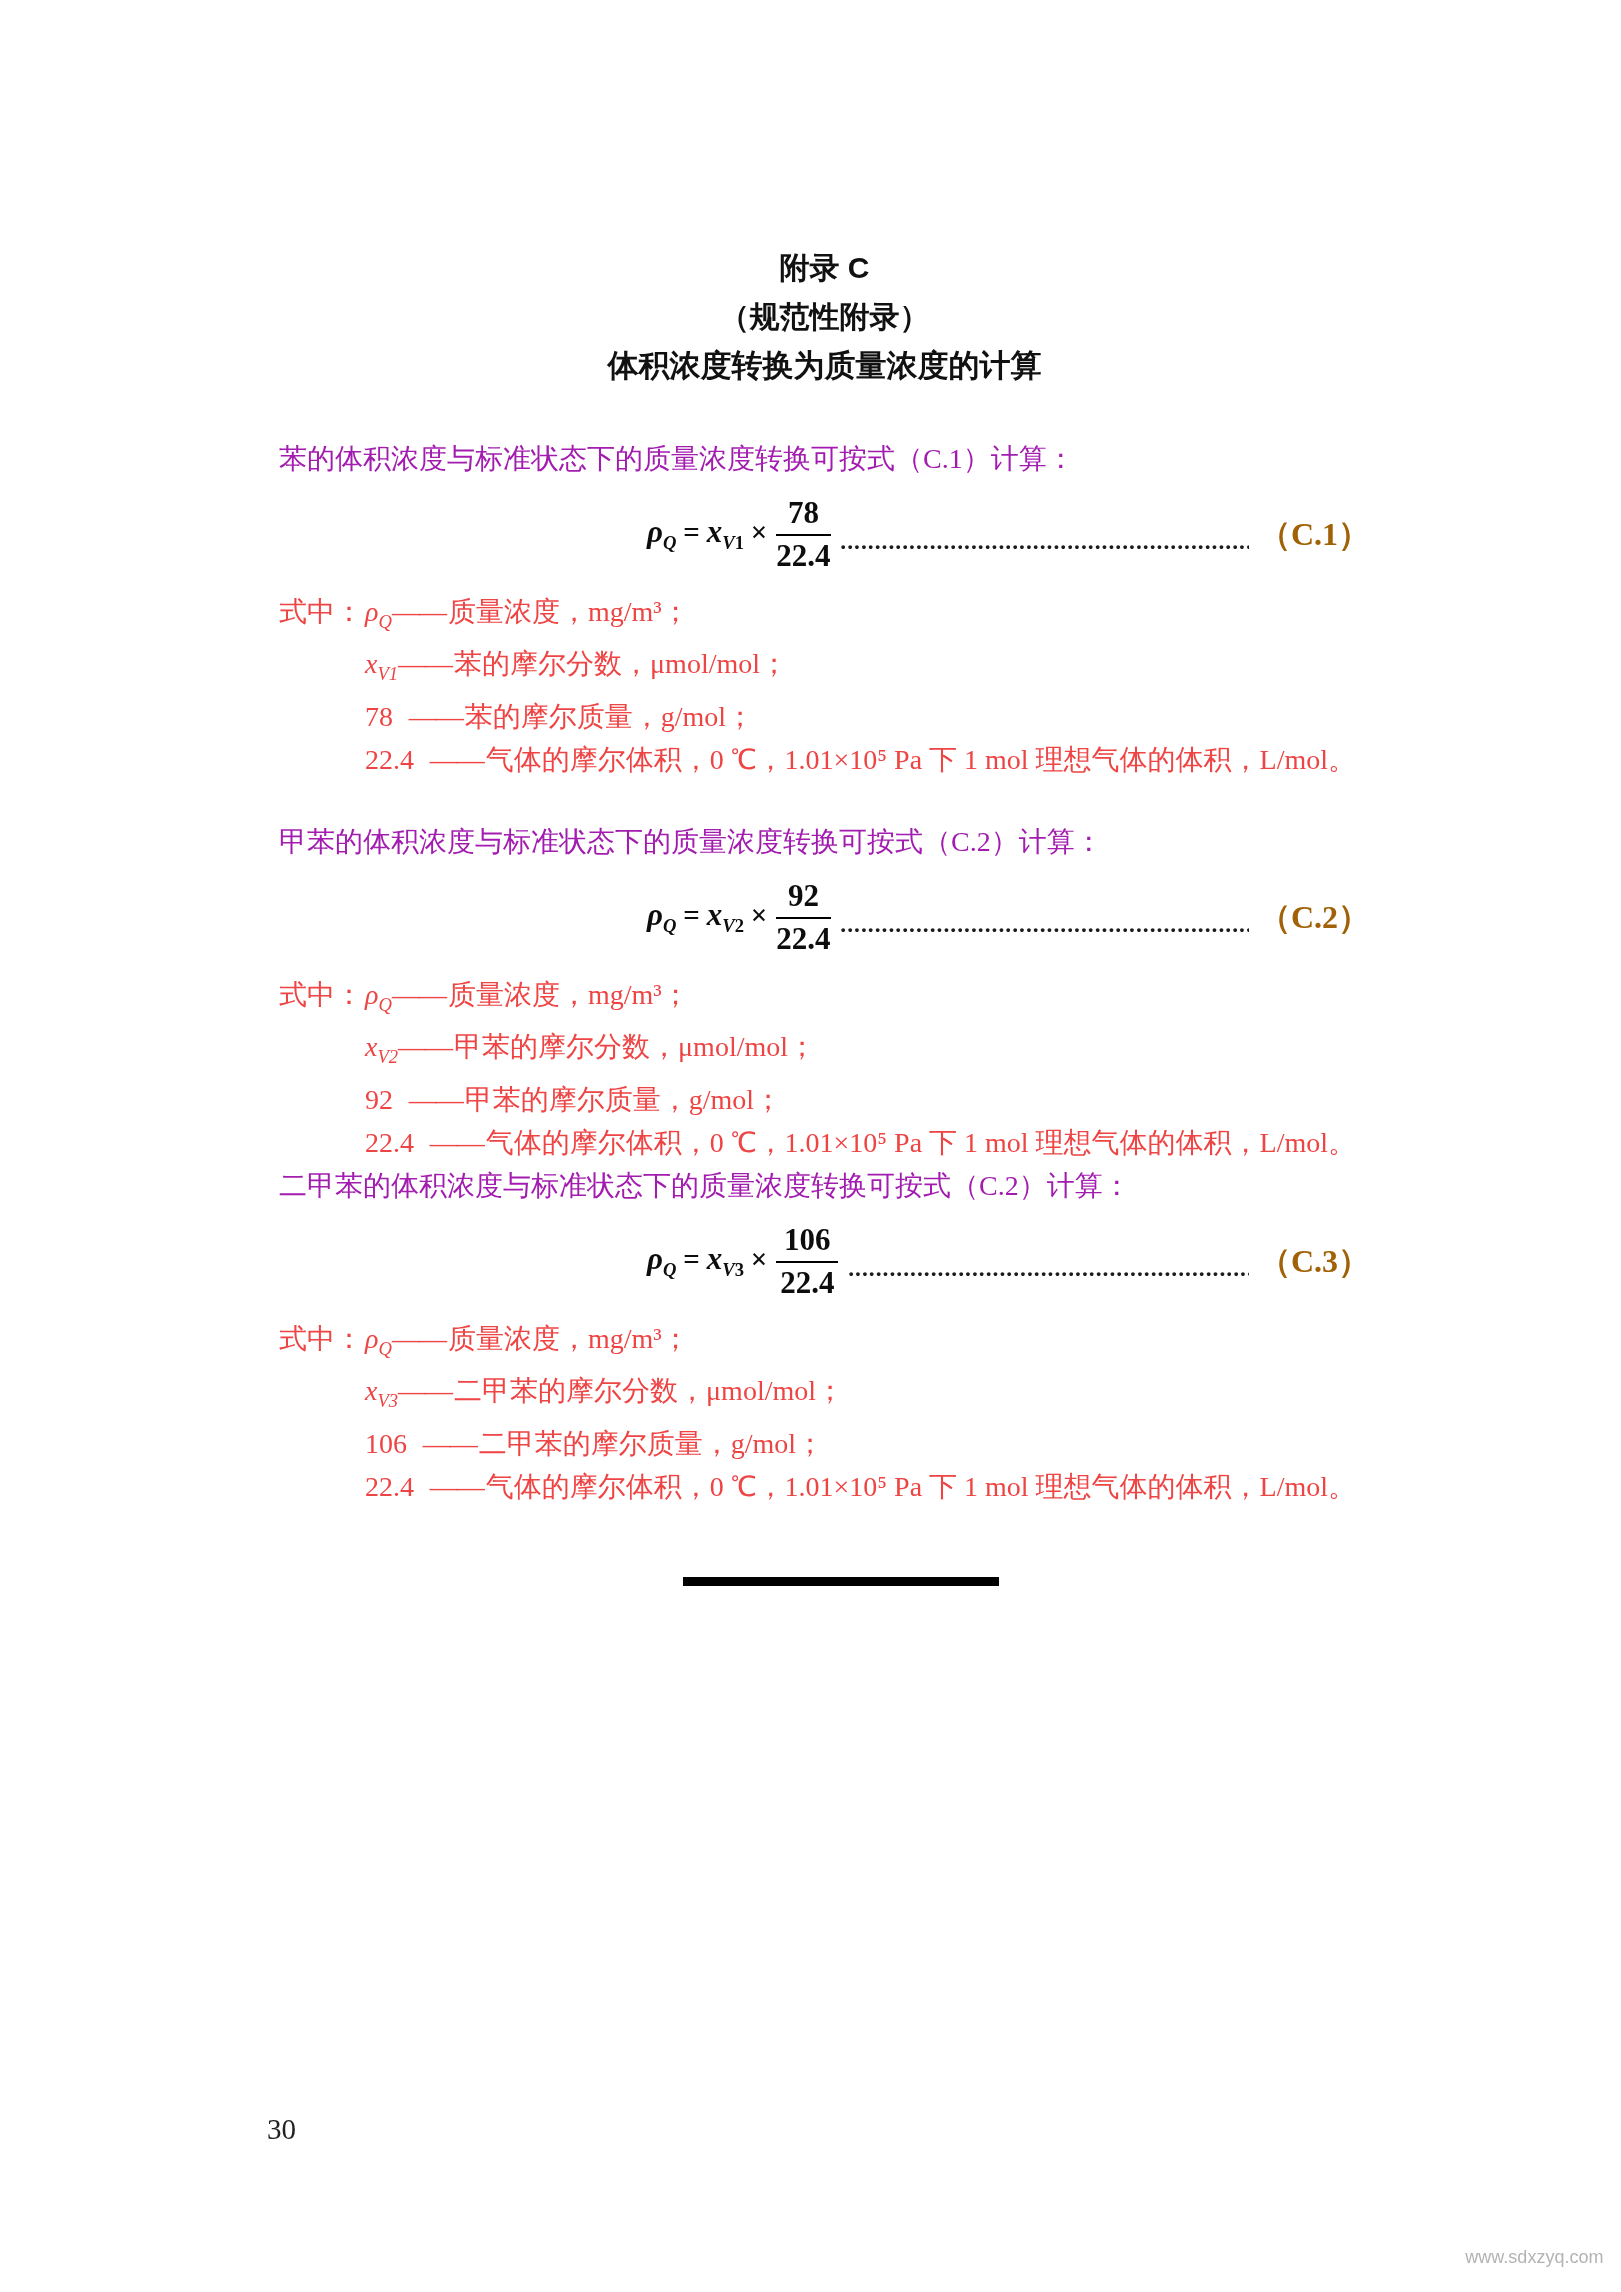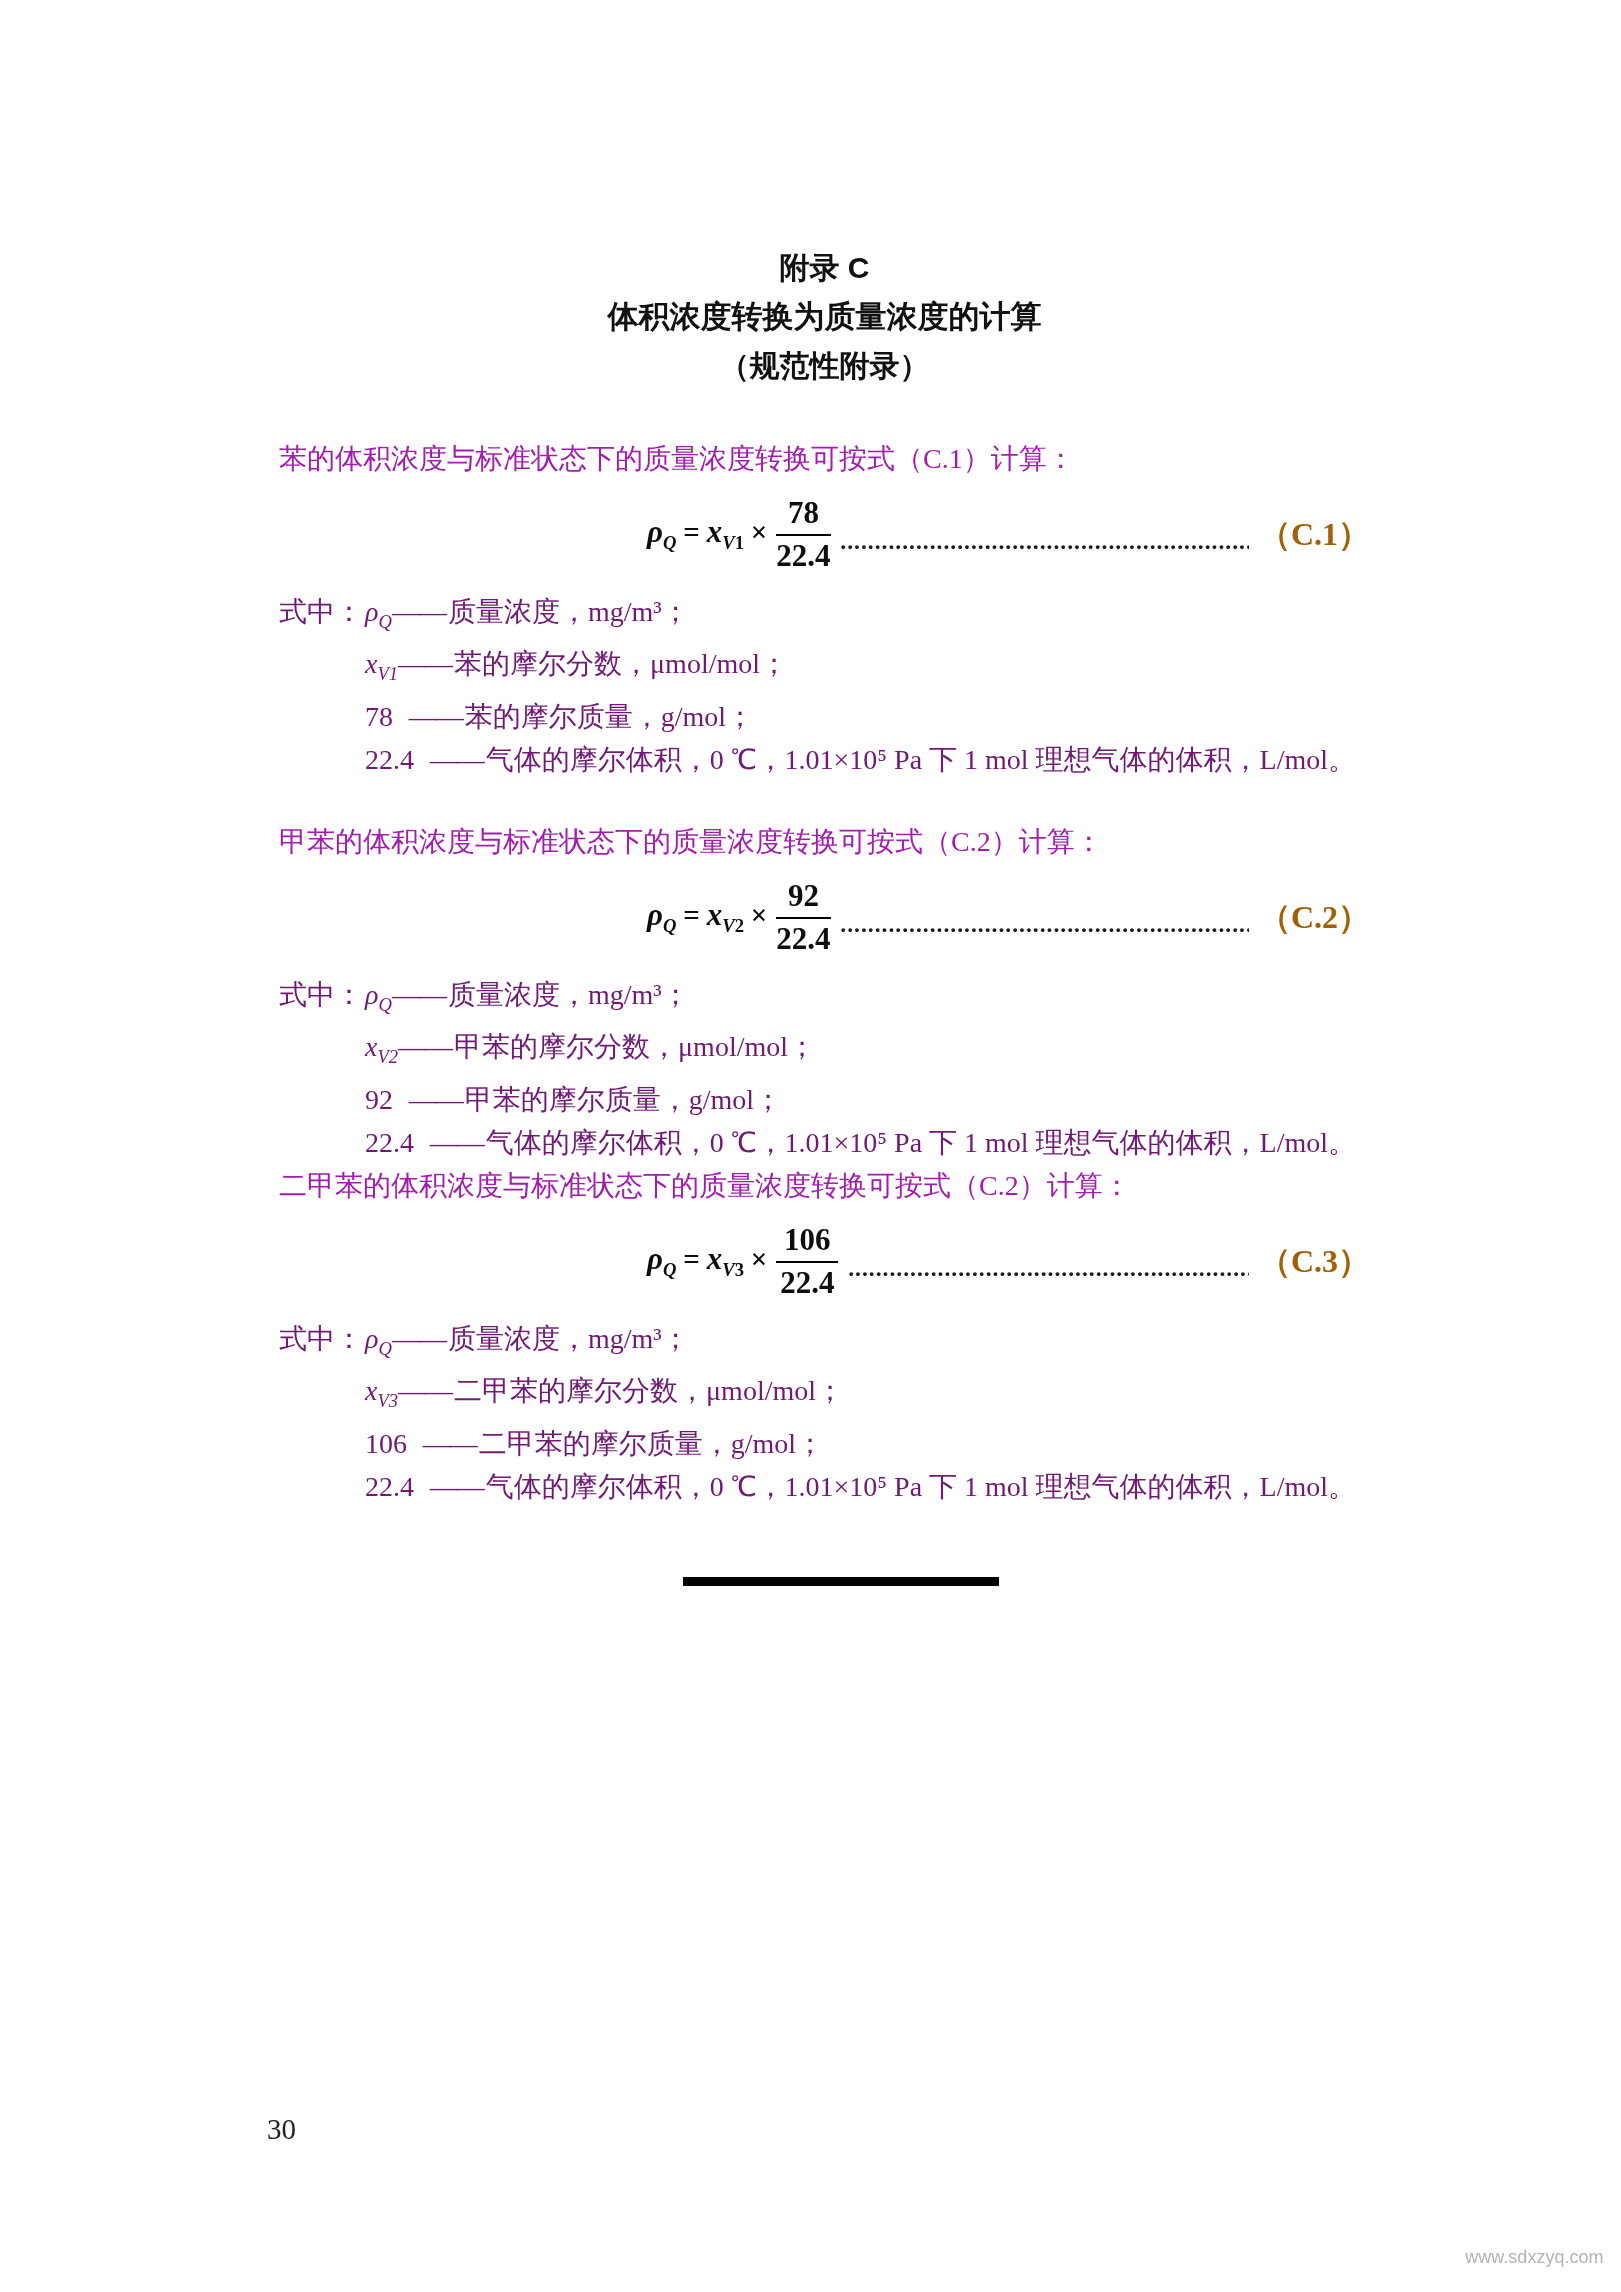--- a/index.html
+++ b/index.html
@@ -77,21 +77,21 @@
     flex:0 0 auto;
     font-size:32px;
     color:#a16207;
   }
   
   .def-row {
     display:flex;
     align-items:baseline;
     font-size:28px;
     line-height:43px;
-    color:#701a75;
+    color:#ef4444;
   }
   .where { flex:0 0 86px; }
   .sym { flex:0 0 auto; white-space:nowrap; }
   .sym .it { font-style:italic; }
   .sym sub { font-size:18.6px; font-style:italic; }
   .sym.gap { padding-right:15.7px; }
   .dash { flex:0 0 auto; letter-spacing:-1px; padding-right:2px; }
   .desc { flex:0 0 auto; white-space:nowrap; }
   
   .divider {
@@ -114,22 +114,22 @@
     font-size:18px;
     color:#b3b3b3;
   }
 </style>
 </head>
 <body>
 
 <div class="content">
 
   <div class="title">附录 C</div>
+  <div class="title">（规范性附录）</div>
   <div class="title main">体积浓度转换为质量浓度的计算</div>
-  <div class="title">（规范性附录）</div>
 
   <div class="section sec-benzene">
     <div class="intro">苯的体积浓度与标准状态下的质量浓度转换可按式（C.1）计算：</div>
     <div class="formula-row">
       <span class="equation"><span class="it">ρ</span><sub class="it">Q</sub><span class="op">=</span><span class="it">x</span><sub><span class="it">V</span><span>1</span></sub><span class="op">×</span><span class="frac">
             <span class="num">78</span>
             <span class="den">22.4</span>
           </span></span>
       <span class="leader">....................................................................................................................................................</span>
       <span class="eq-label">（C.1）</span>

